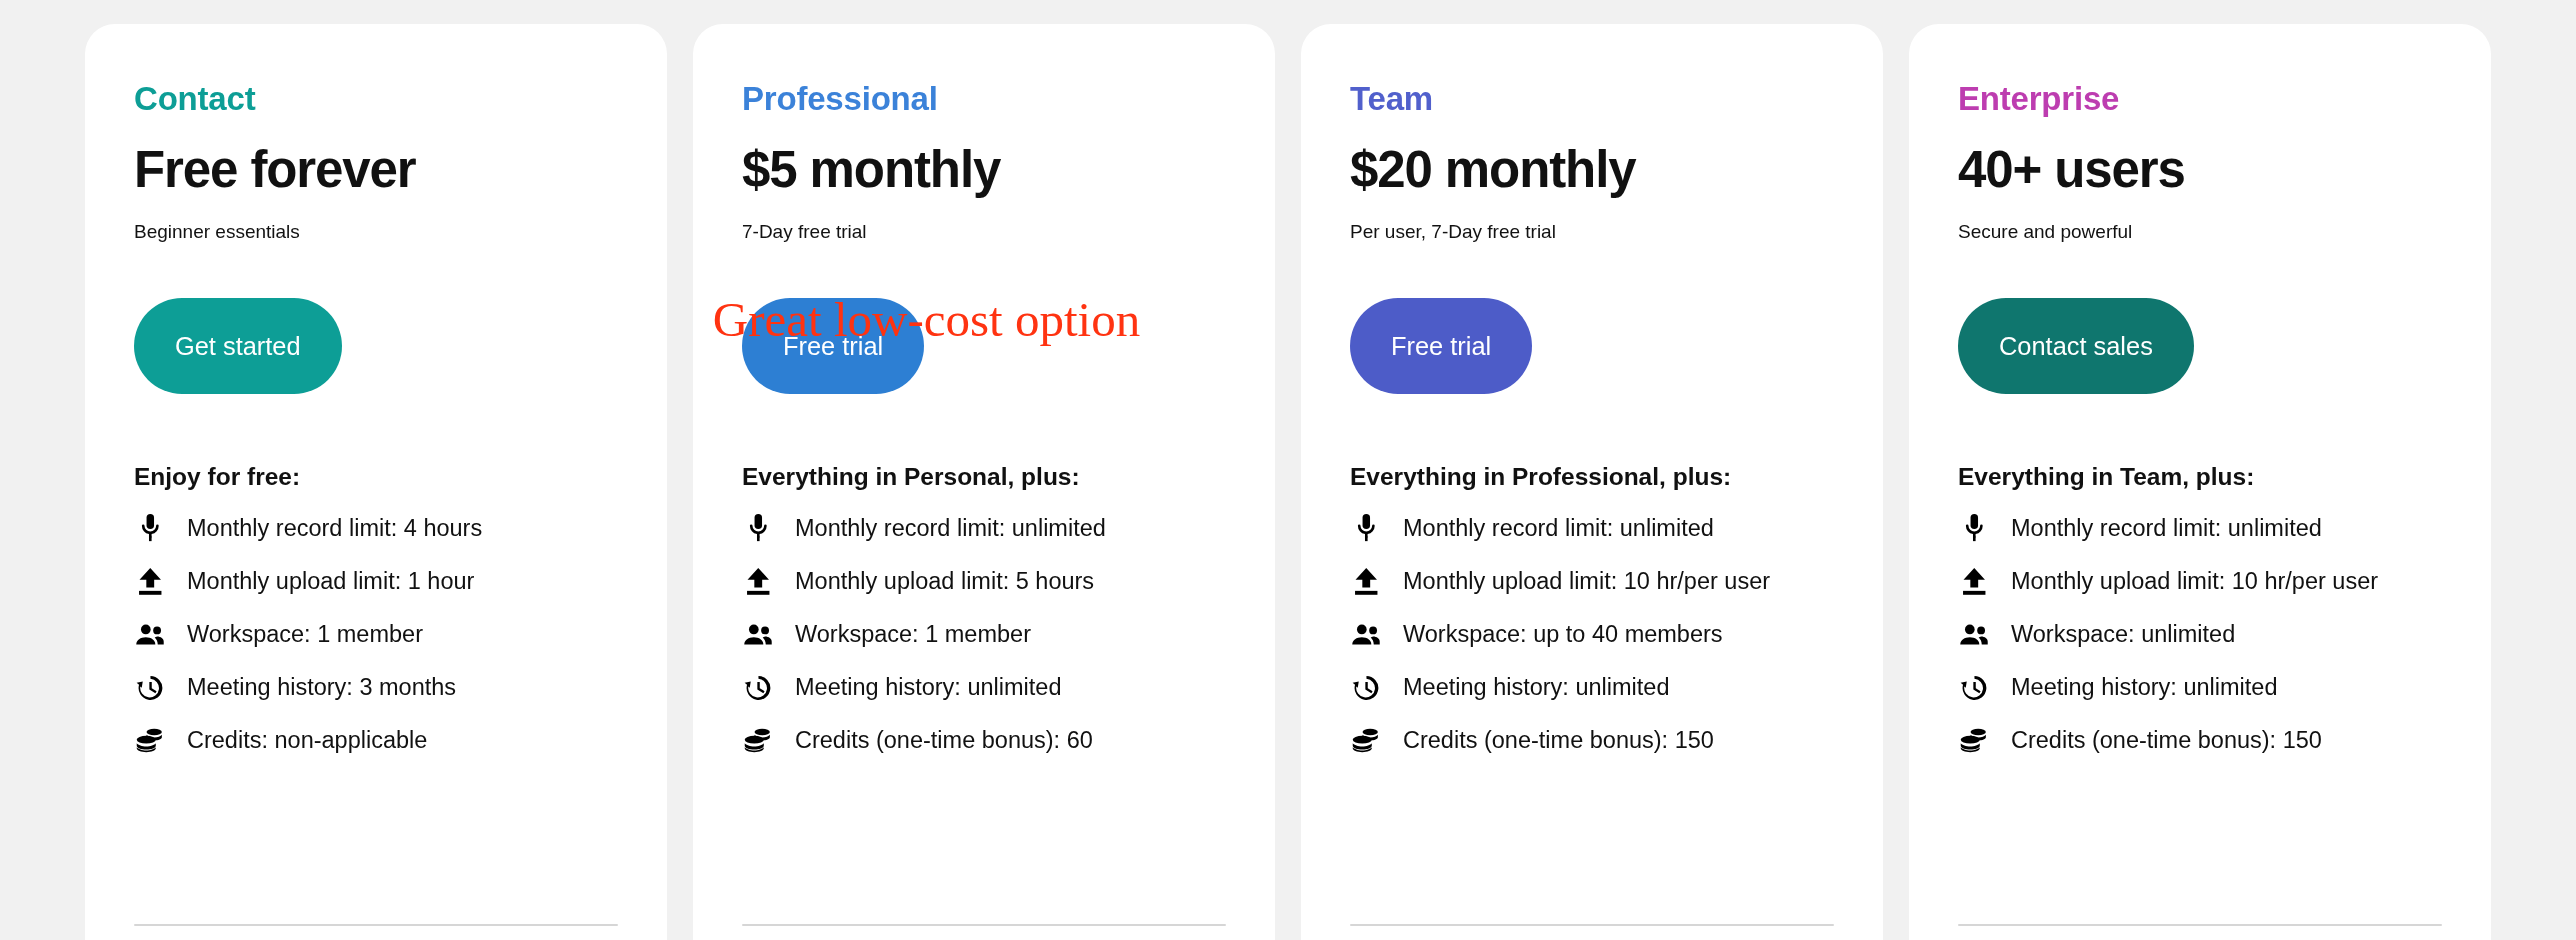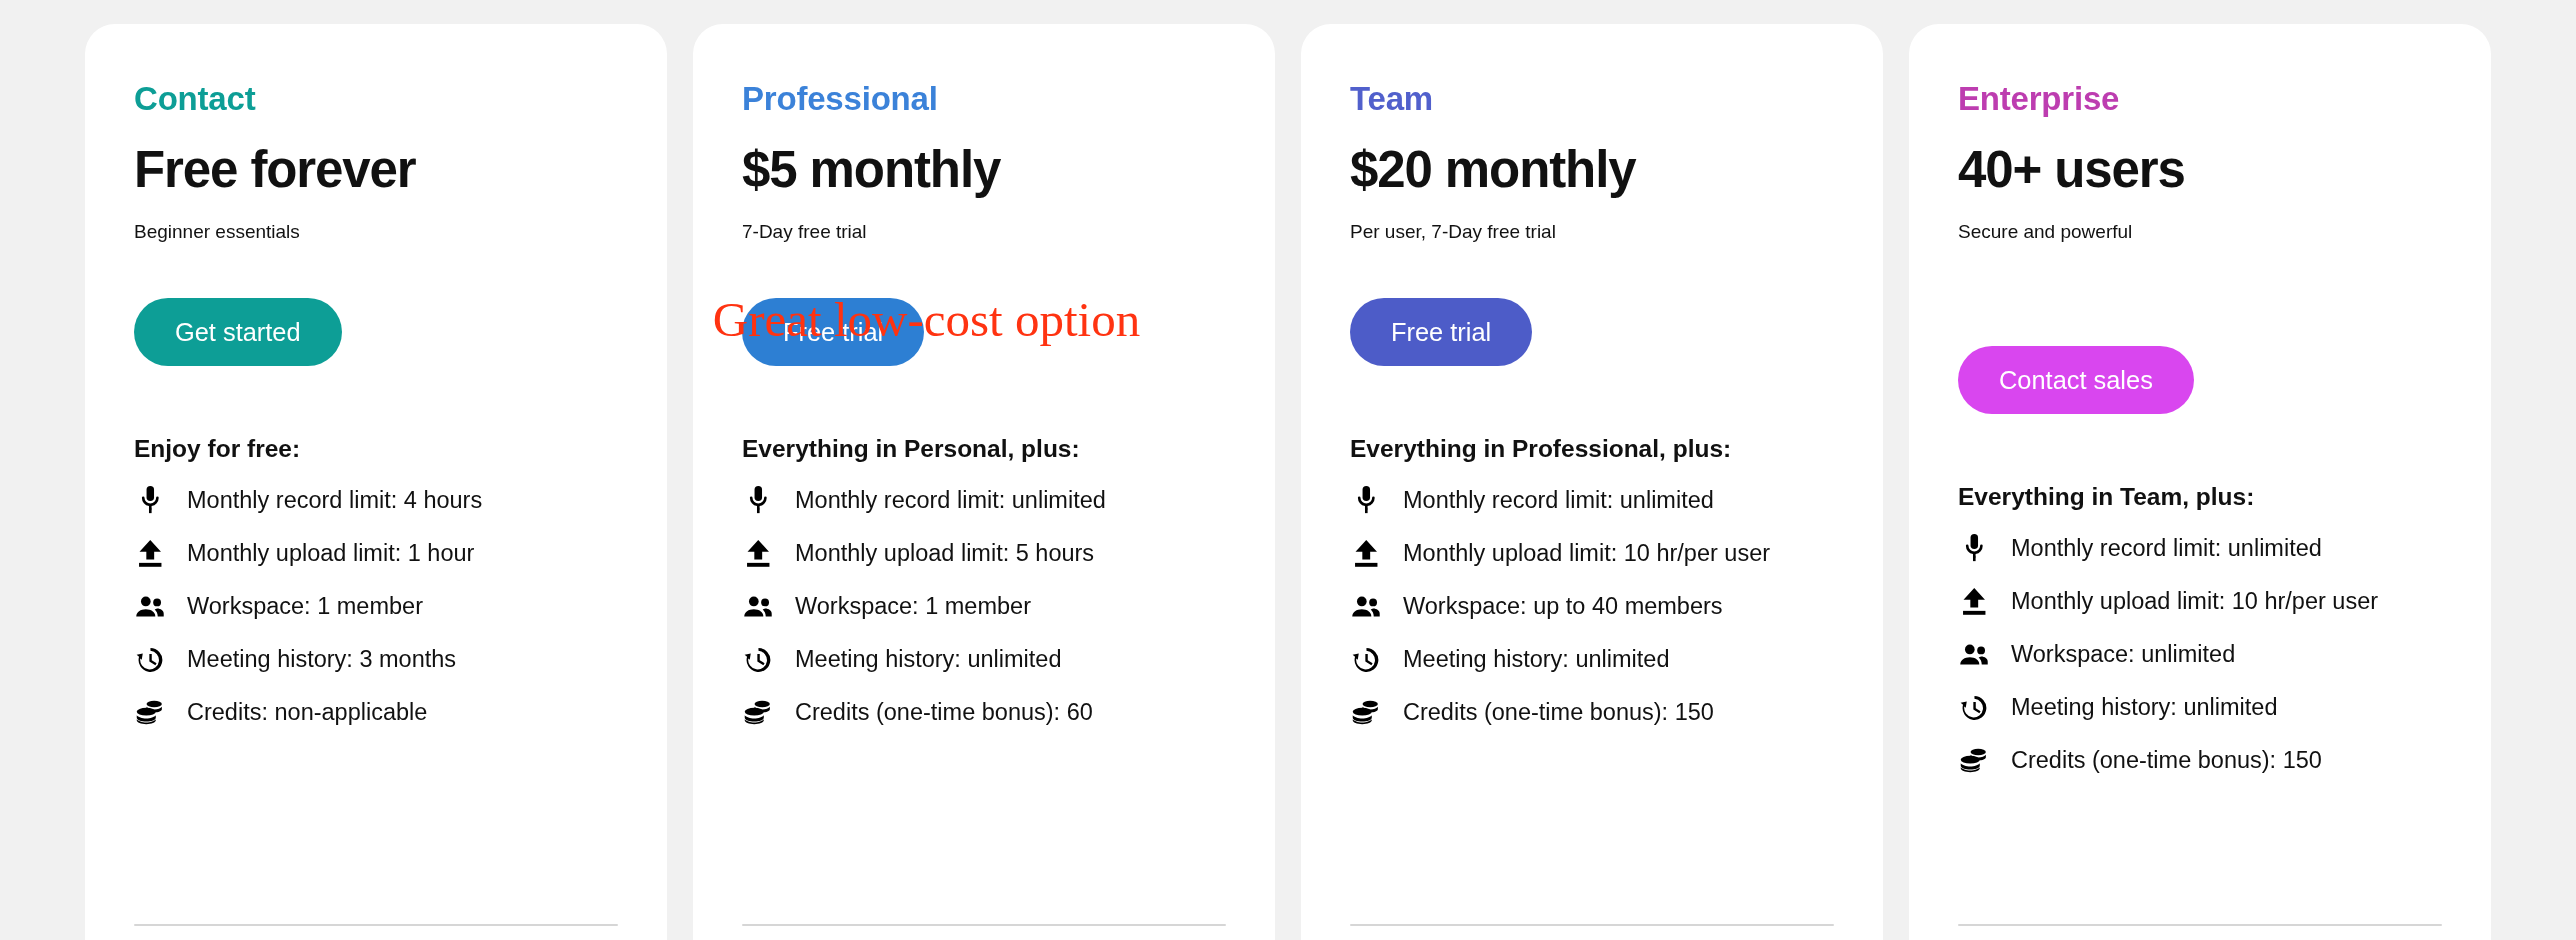--- a/index.html
+++ b/index.html
@@ -71,21 +71,21 @@
     white-space:nowrap;
     text-align:center;
   }
 
   
   .cta-row { margin-top:55px; }
   .cta-button {
     display:inline-flex;
     align-items:center;
     justify-content:center;
-    height:68px;
+    height:96px;
     padding:0 41px;
     border:none;
     border-radius:940px;
     color:#ffffff;
     font-family:"Liberation Sans", sans-serif;
     font-size:25.4px;
     font-weight:400;
     line-height:1;
     cursor:pointer;
     white-space:nowrap;
@@ -322,21 +322,21 @@
           </span>
           <span class="feature-text">Credits (one-time bonus): 150</span>
         </li>
       </ul>
       <div class="card-divider" style="background: rgb(214, 214, 214);"></div>
     </div>
     <div class="plan-card">
       <div class="plan-name" style="color: rgb(189, 61, 176);">Enterprise</div>
       <div class="plan-price">40+ users</div>
       <div class="plan-subtitle">Secure and powerful</div>
-      <div class="cta-row"><button class="cta-button" style="background: #d946ef; margin-top: 48px;">Contact sales</button></div>
+      <div class="cta-row"><button class="cta-button" style="background: #0f766e;">Contact sales</button></div>
       <div class="features-header">Everything in Team, plus:</div>
       <ul class="features-list">
         <li class="feature-item">
           <span class="feature-icon">
             <svg width="22.6" height="29" viewBox="0 0 24 31">
               <rect x="8" y="0" width="8" height="16" rx="4"></rect>
               <path d="M3 12.5a1.4 1.4 0 0 1 2.8 0 6.2 6.2 0 0 0 12.4 0 1.4 1.4 0 0 1 2.8 0A9 9 0 0 1 13.4 21.4V25h-2.8v-3.6A9 9 0 0 1 3 12.5z"></path>
               <rect x="10.6" y="24" width="2.8" height="5"></rect>
             </svg>
           </span>

